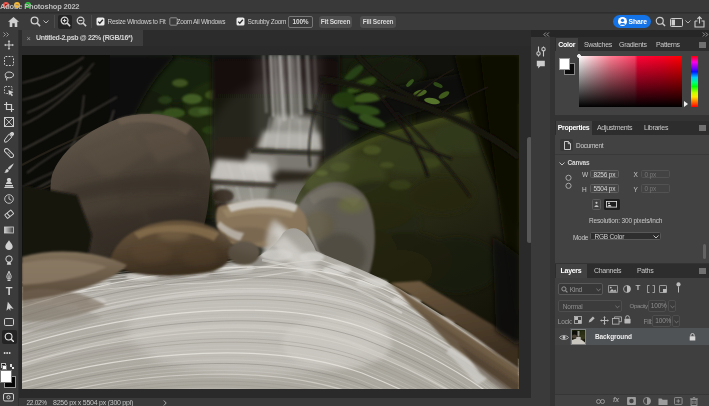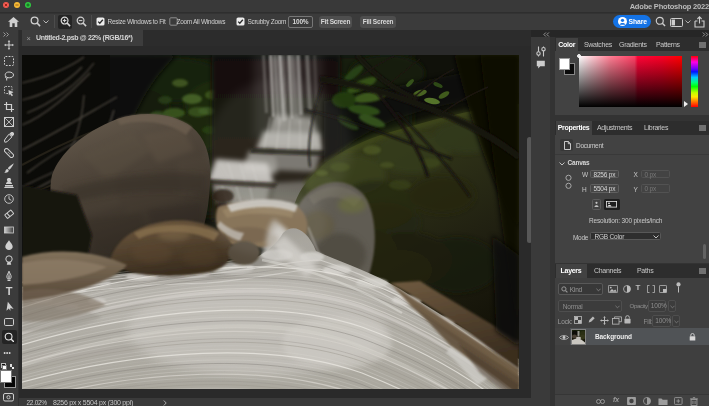--- a/index.html
+++ b/index.html
@@ -24,21 +24,21 @@
   <div class="abs" style="left:13.6px;top:2.3px;width:6px;height:6px;border-radius:50%;background:#f5b935">
         <svg width="6" height="6" viewBox="0 0 6 6">
           <path d="M1.4 3 L4.6 3" stroke="#99621a" stroke-width="1"></path>
         </svg>
       </div>
   <div class="abs" style="left:24.5px;top:2.3px;width:6px;height:6px;border-radius:50%;background:#2fc840">
         <svg width="6" height="6" viewBox="0 0 6 6">
           <path d="M1.4 3 L4.6 3 M3 1.4 L3 4.6" stroke="#14641d" stroke-width="1"></path>
         </svg>
       </div>
-  <div class="abs" style="left:0;top:1.5px;width:709px;text-align:right;color:#bcbcbc;font-size:7.5px;font-weight:bold;letter-spacing:-0.2px">Adobe Photoshop 2022</div>
+  <div class="abs" style="left:0;top:1.5px;width:709px;text-align:left;color:#bcbcbc;font-size:7.5px;font-weight:bold;letter-spacing:-0.2px">Adobe Photoshop 2022</div>
 </div>
 
 <div class="abs" style="left:0;top:14px;width:709px;height:16px;background:#3b3b3b">
   <svg class="abs" style="left:8px;top:2.5px" width="11" height="10" viewBox="0 0 11 10">
         <path d="M5.5 0 L11 4.7 L9.3 4.7 L9.3 10 L6.7 10 L6.7 6.3 L4.3 6.3 L4.3 10 L1.7 10 L1.7 4.7 L0 4.7 Z" fill="#cfcfcf"></path>
       </svg>
   <svg class="abs" style="left:30px;top:2px" width="11" height="11" viewBox="0 0 12 12">
         <circle cx="5" cy="5" r="3.7" fill="none" stroke="#cfcfcf" stroke-width="1.4"></circle>
         <line x1="7.7" y1="7.7" x2="11" y2="11" stroke="#cfcfcf" stroke-width="1.7"></line>
       </svg>

